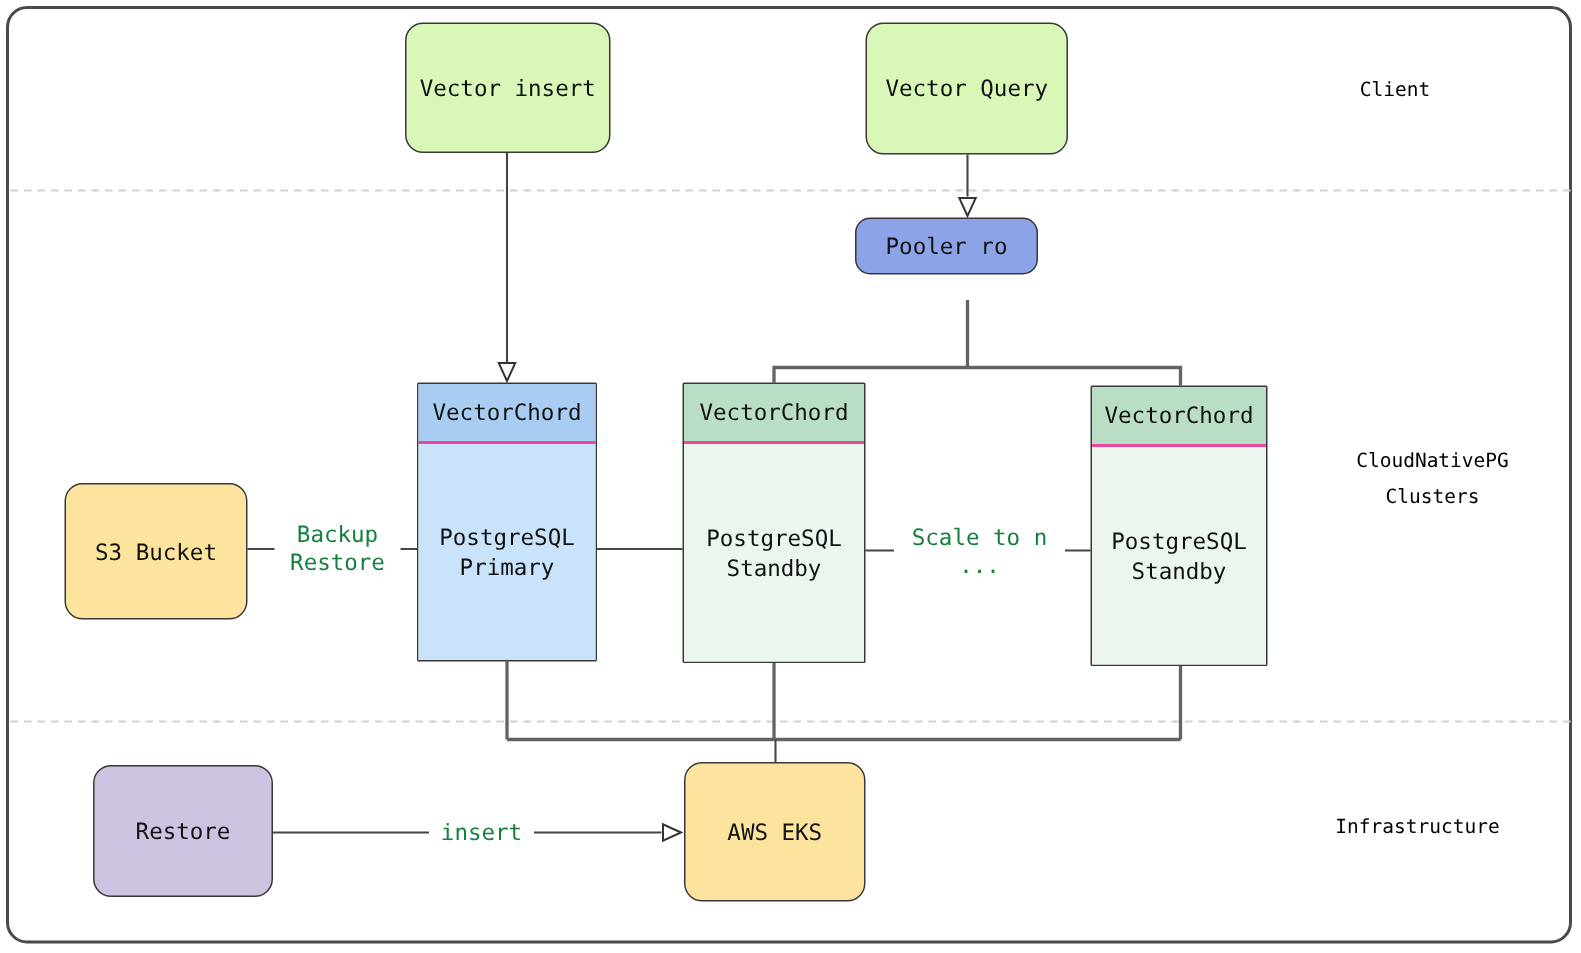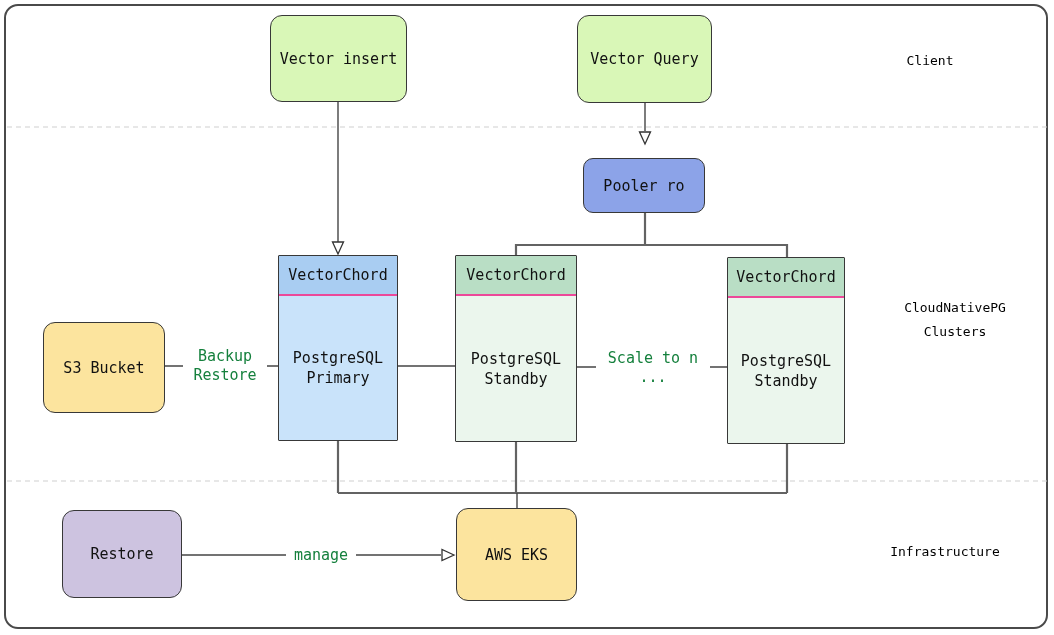--- a/index.html
+++ b/index.html
@@ -93,21 +93,21 @@
     <span>Infrastructure</span>
   </div>
 
   <div class="node rounded" style="left: 270px; top: 15px; width: 137px; height: 87px; background-color: rgb(217, 247, 183); text-align: center;">
     <span>Vector insert</span>
   </div>
   <div class="node rounded" style="left: 577px; top: 15px; width: 135px; height: 88px; background-color: rgb(217, 247, 183);">
     <span>Vector Query</span>
   </div>
 
-  <div class="node" style="left: 583px; top: 145px; width: 122px; height: 55px; border-radius: 10px; background-color: rgb(140, 163, 232); margin-top: 13px;">
+  <div class="node" style="left: 570px; top: 145px; width: 122px; height: 38px; border-radius: 10px; background-color: rgb(140, 163, 232);">
     <span>Pooler ro</span>
   </div>
 
   <div class="dbnode" style="left:278px;top:255px;width:120px;height:186px;">
     <div class="dbheader" style="background-color: rgb(169, 205, 242);">
       <span>VectorChord</span>
     </div>
     <div class="dbbody" style="background-color: rgb(201, 227, 250);">
       <div>PostgreSQL</div>
       <div>Primary</div>
@@ -147,16 +147,16 @@
 
   <div class="edgelabel" style="left:183px;top:347px;width:78px;">
     <div>Backup</div>
     <div>Restore</div>
   </div>
   <div class="edgelabel" style="left:596px;top:349px;width:108px;">
     <div>Scale to n</div>
     <div>...</div>
   </div>
   <div class="edgelabel" style="left:286px;top:546px;width:64px;">
-    <span>manage</span>
+    <span>insert</span>
   </div>
 
 </div>
 
 </body></html>

